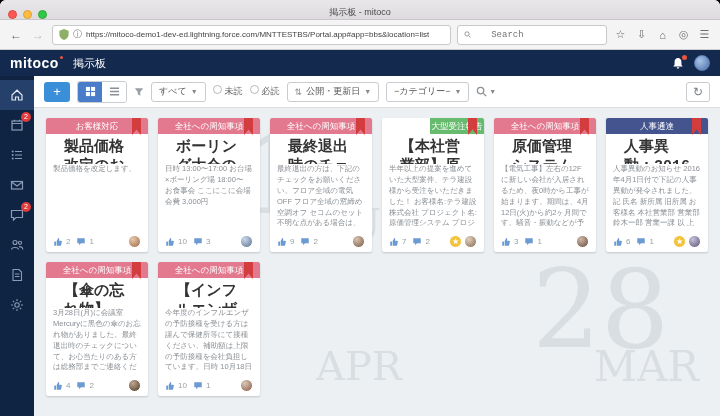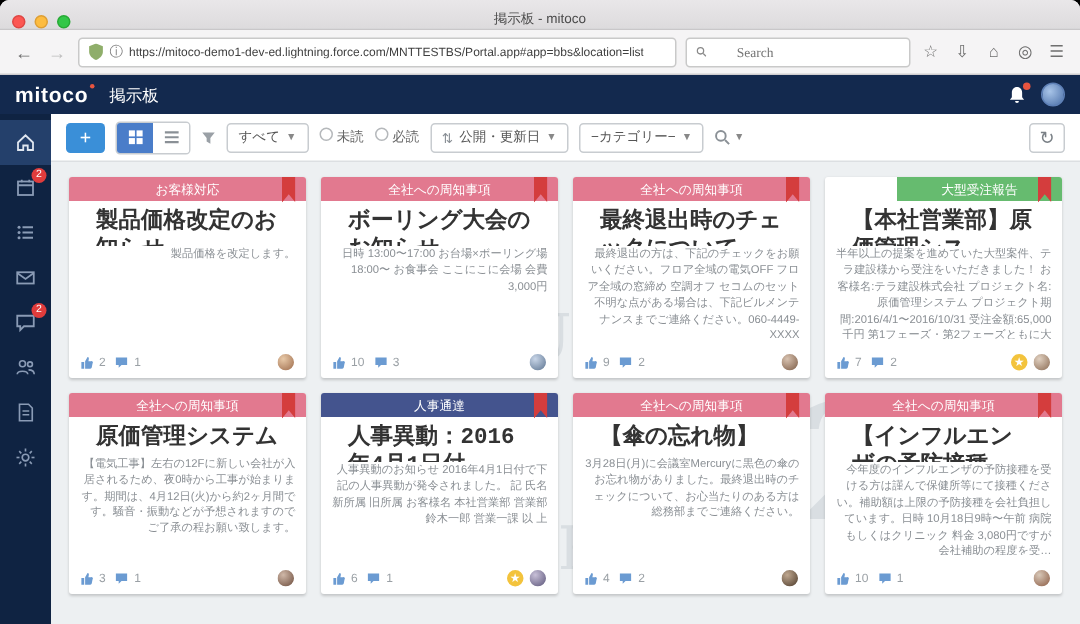--- a/index.html
+++ b/index.html
@@ -19,21 +19,21 @@
 
   
   .navbar { height:30px; background:#f5f4f5; border-bottom:1px solid #cfcdcf; display:flex; align-items:center; padding:0 8px; gap:6px; }
   .navbtn { color:#6b6b6b; font-size:12px; width:16px; text-align:center; cursor:pointer; }
   .navbtn.dim { color:#bdbdbd; }
   .urlbar { flex:1; height:20px; background:#fff; border:1px solid #c9c9c9; border-radius:3px; display:flex; align-items:center; padding:0 6px; gap:4px; min-width:0; }
   .shield { width:10px; height:11px; flex:0 0 auto; }
   .urltext { font-size:8px; color:#3f3f3f; white-space:nowrap; overflow:hidden; text-overflow:ellipsis; }
   .circle-i { font-size:9px; color:#7a7a7a; }
   .searchbox { width:150px; height:20px; background:#fff; border:1px solid #c9c9c9; border-radius:3px; display:flex; align-items:center; padding:0 6px; gap:4px; }
-  .searchbox input { border:none; outline:none; width:100%; font-size:9px; color:#555; font-family:Liberation Serif, serif; background:transparent;margin-left:16px; }
+  .searchbox input { border:none; outline:none; width:100%; font-size:9px; color:#555; font-family:Liberation Mono, monospace; background:transparent;margin-left:16px; }
   .bicon { color:#6f6f6f; font-size:11px; width:15px; text-align:center; cursor:pointer; }
 
   
   .appheader { height:26px; background:#13294e; display:flex; align-items:center; padding:0 10px; gap:8px; }
   .logo { color:#fff; font-weight:bold; font-size:14px; letter-spacing:.5px; position:relative; }
   .logo::after { content:""; position:absolute; top:1px; right:-4px; width:3px; height:3px; background:#e8543f; border-radius:50%; }
   .module { color:#fff; font-size:11px; margin-left:6px; }
   .hd-right { margin-left:auto; display:flex; align-items:center; gap:10px; }
   .bellwrap { position:relative; cursor:pointer; }
   .belldot { position:absolute; top:-2px; right:-3px; width:5px; height:5px; border-radius:50%; background:#e8543f; }
@@ -57,29 +57,29 @@
   .caret { font-size:7px; color:#888; }
   .radio { width:9px; height:9px; border:1px solid #b5b8bb; border-radius:50%; background:#fff; display:inline-block; }
   .rlabel { font-size:9px; color:#666; }
   .radiogrp { display:flex; align-items:flex-start; gap:3px; cursor:pointer; }
   .tbicon { color:#8a9096; display:flex; align-items:center; gap:2px; cursor:pointer; }
   .refreshbtn { margin-left:auto; width:24px; height:20px; border:1px solid #c8ccd0; border-radius:3px; background:#fff; color:#7a8086; font-size:12px; line-height:18px; text-align:center; cursor:pointer; }
 
   
   .main { position:relative; flex:1; background:#edf0f2; overflow:hidden; }
   .wm { position:absolute; font-family:"DejaVu Serif", serif; color:#d9dee2; z-index:0; line-height:1; user-select:none; }
-  .cardgrid { position:relative; z-index:1; display:grid; grid-template-columns:repeat(4,1fr); grid-auto-rows:134px; gap:10px; padding:10px 12px; }
+  .cardgrid { position:relative; z-index:1; display:grid; grid-template-columns:repeat(6,1fr); grid-auto-rows:134px; gap:10px; padding:10px 12px; }
   .card { position:relative; background:#fff; border-radius:2px; box-shadow:0 1px 2px rgba(0,0,0,.18); overflow:hidden; cursor:pointer; }
   .cat { height:16px; line-height:16px; text-align:center; color:#fff; font-size:8.5px; }
   .cat.pink { background:#e2798f; }
   .cat.green { background:#66bb6f;margin-left:48px; }
   .cat.navy { background:#44548e; }
   .ribbon { position:absolute; top:0; right:7px; width:9px; height:17px; background:#d43d3d; clip-path:polygon(0 0,100% 0,100% 100%,50% 68%,0 100%); z-index:2; }
   .ctitle { font-size:15px; font-weight:bold; color:#333; padding:5px 18px 2px; line-height:1.25; max-height:30px; overflow:hidden;font-family:Liberation Mono, monospace; }
-  .cbody { font-size:7.5px; color:#8a8f94; padding:0 7px; line-height:1.45; height:62px; overflow:hidden;text-align:right; }
+  .cbody { font-size:7.5px; color:#8a8f94; padding:0 7px; line-height:1.45; height:62px; overflow:hidden; }
   .cfooter { position:absolute; bottom:0; left:0; right:0; height:21px; display:flex; align-items:center; padding:0 7px; gap:3px; }
   .cnt { font-size:8px; color:#9aa0a5; margin-right:3px; }
   .avagrp { margin-left:auto; display:flex; gap:2px; }
   .ava { width:13px; height:13px; border-radius:50%; border:1px solid #fff; }
   .ava.star { background:#f3c33c; color:#fff; font-size:8px; line-height:12px; text-align:center; }
   .p1{background:radial-gradient(circle at 35% 30%,#e8c9a8,#9c6a4a);}
   .p2{background:radial-gradient(circle at 35% 30%,#c9d6e8,#5a728f);}
   .p3{background:radial-gradient(circle at 35% 30%,#d8c2b0,#7a5a44);}
   .p4{background:radial-gradient(circle at 35% 30%,#e0d0c0,#8a6a52);}
   .p5{background:radial-gradient(circle at 35% 30%,#d0b8a8,#6a4a3a);}

